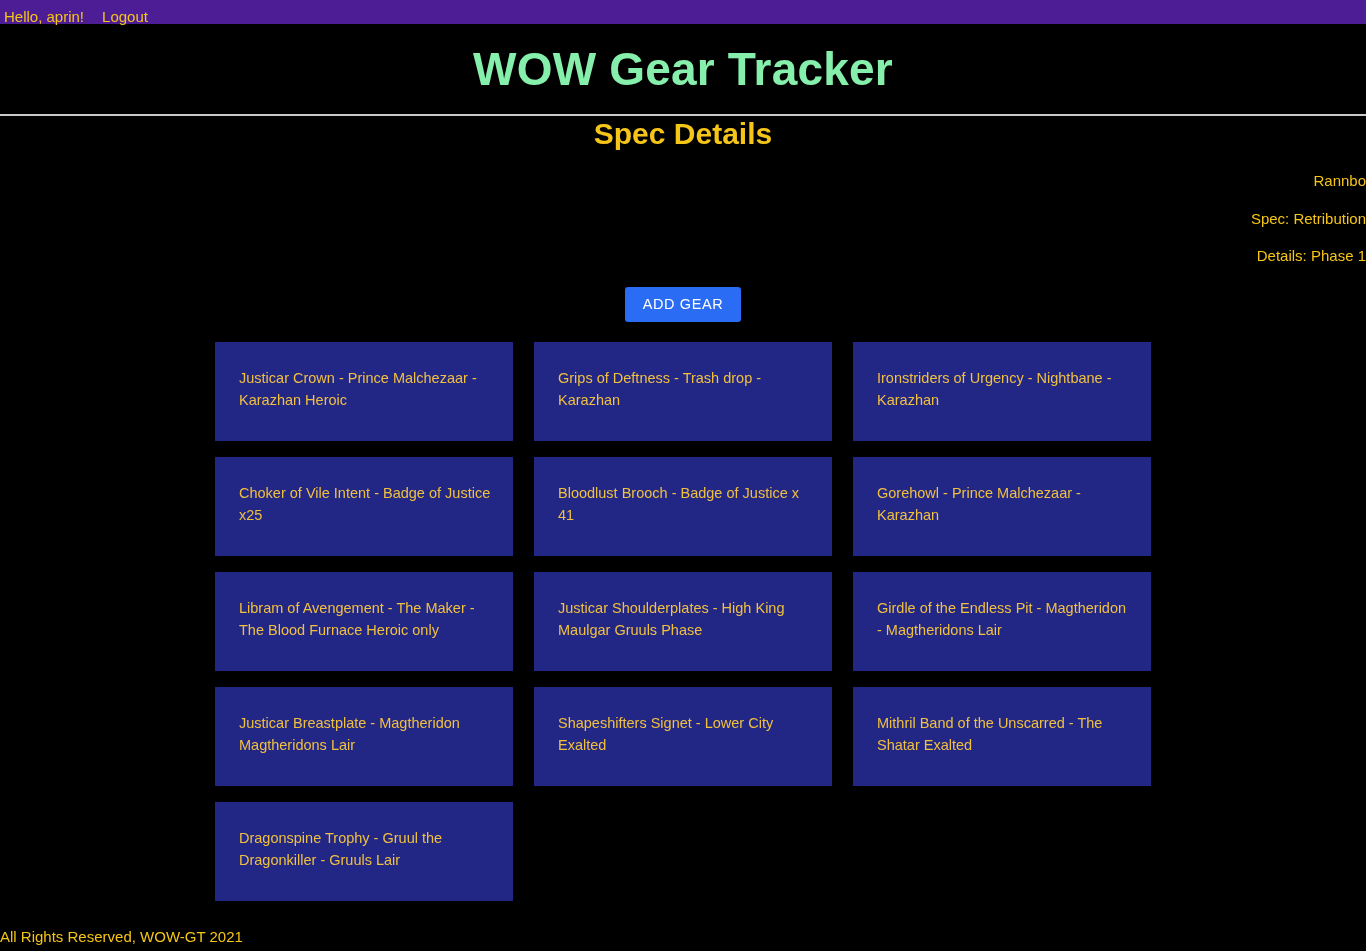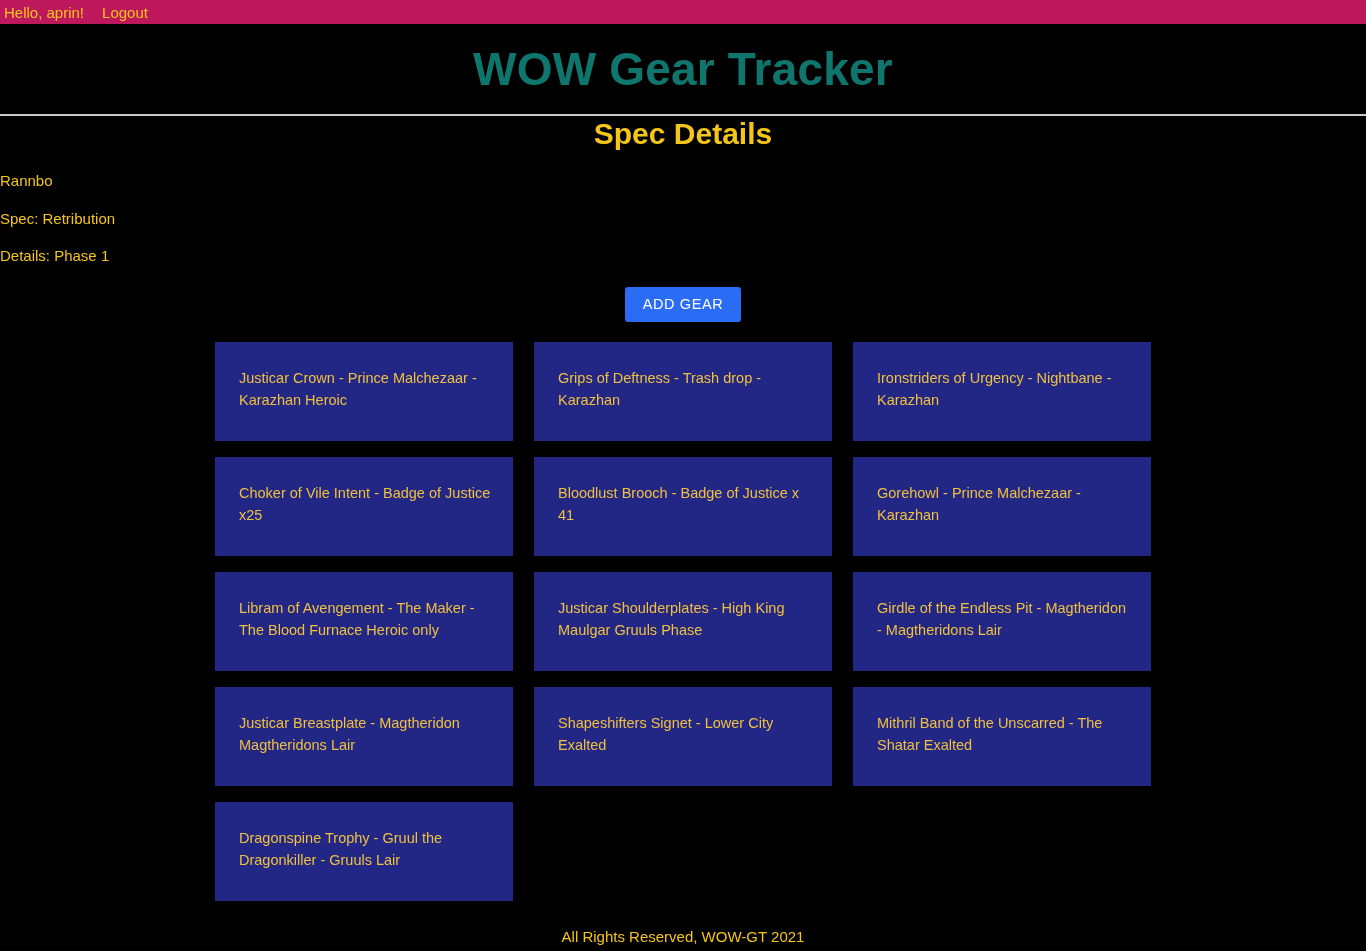--- a/index.html
+++ b/index.html
@@ -12,26 +12,26 @@
   }
   body {
     font-family: "Liberation Sans", sans-serif;
     color: #f5c518;
   }
 
   
   .auth-bar {
     height: 24px;
     display: flex;
-    align-items: center;
+    align-items: flex-end;
     gap: 18px;
     padding: 0 0 0 4px;
     font-size: 15px;
     color: #f5c518;
-    background: #be185d;
+    background: #4c1d95;
   }
   .auth-bar .auth-link {
     color: #f5c518;
     text-decoration: none;
     cursor: pointer;
     line-height: 1;
   }
   .auth-bar .auth-greeting {
     line-height: 1;
   }
@@ -43,40 +43,40 @@
     align-items: center;
     justify-content: center;
     background: #000;
     border-bottom: 2px solid #c9c9c9;
     box-sizing: border-box;
   }
   .masthead h1 {
     margin: 0;
     font-size: 46px;
     font-weight: 700;
-    color: #0f766e;
+    color: #86efac;
     letter-spacing: 0.2px;
   }
 
   
   .page {
     background: #000;
   }
 
   .section-title {
     margin: 0;
     text-align: center;
     font-size: 30px;
     font-weight: 700;
     color: #f5c518;
     line-height: 1.2;
   }
 
   .meta-line {
-    text-align: left;
+    text-align: right;
     font-size: 15px;
     color: #f5c518;
     margin-top: 21px;
     line-height: 1.1;
   }
 
   .add-gear-wrap {
     display: flex;
     justify-content: center;
     margin-top: 22px;
@@ -117,21 +117,20 @@
     line-height: 1.55;
     color: #f0c040;
   }
 
   
   .footer {
     position: absolute;
     left: 0;
     top: 928px;
     width: 1366px;
-    text-align: center;
     font-size: 15px;
     color: #f5c518;
   }
 </style>
 </head>
 <body>
 
 <div class="auth-bar">
   <span class="auth-greeting">Hello, aprin!</span>
   <a class="auth-link">Logout</a>

